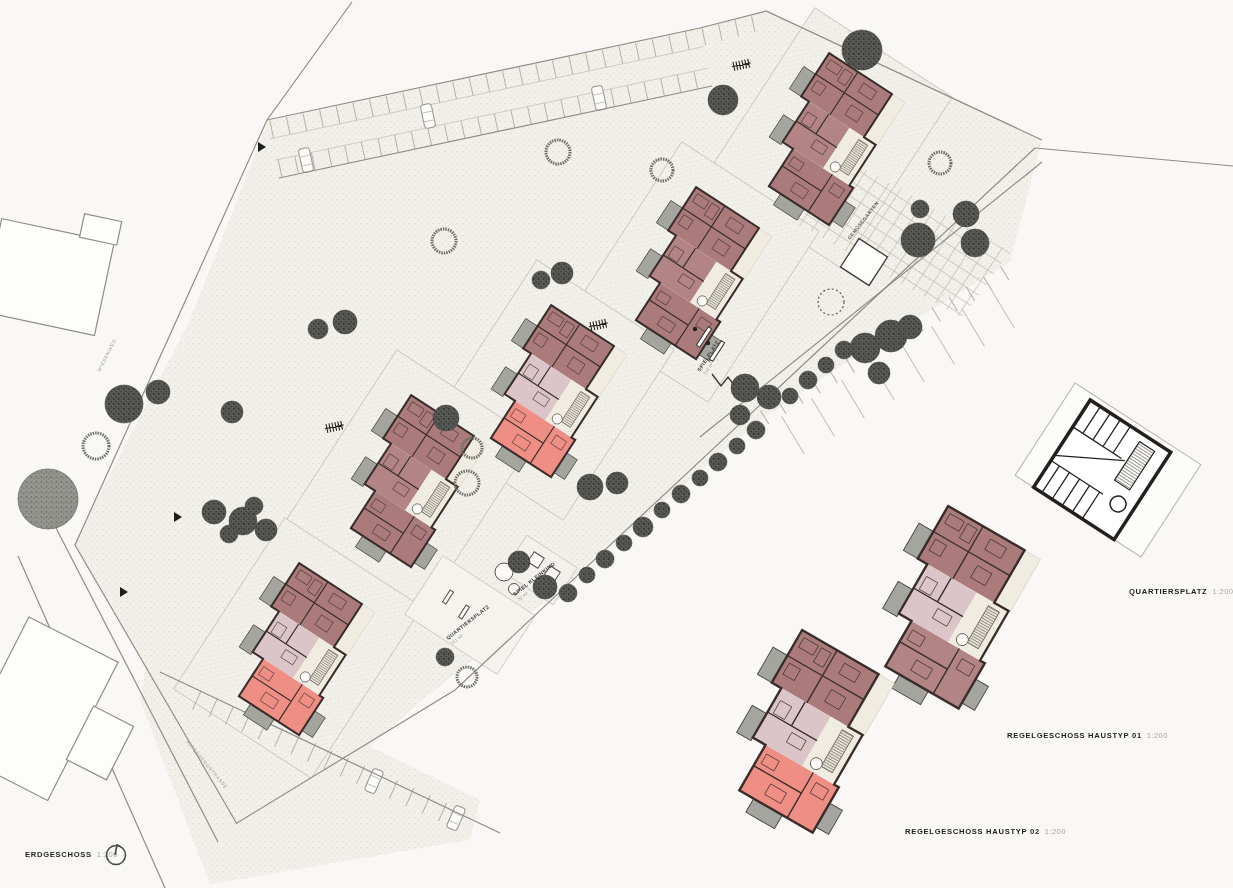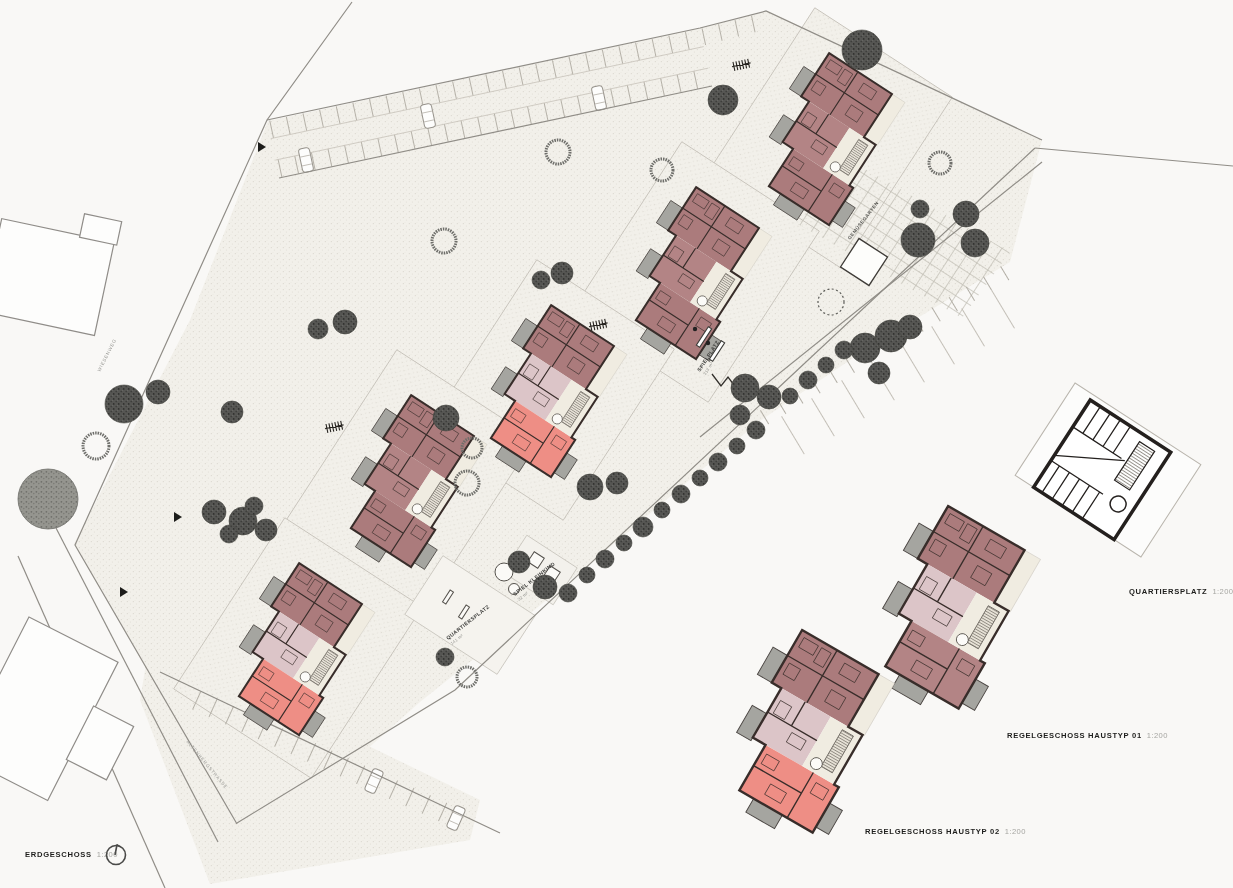--- a/index.html
+++ b/index.html
@@ -341,16 +341,16 @@
   <circle cx="13" cy="13" r="9.5" fill="none" stroke="#4a4a48" stroke-width="1.6"></circle>
   <path d="M14,2.5 L12,13" stroke="#4a4a48" stroke-width="1.6" fill="none"></path>
   <path d="M14,2.5 l3.5,2.5" stroke="#4a4a48" stroke-width="1.3" fill="none"></path>
 </svg>
 <div class="caption" style="left:1129px;top:588px">
   <span>QUARTIERSPLATZ</span><span class="cap-scale">1:200</span>
 </div>
 <div class="caption" style="left:1007px;top:732px">
   <span>REGELGESCHOSS HAUSTYP 01</span><span class="cap-scale">1:200</span>
 </div>
-<div class="caption" style="left:865px;top:828px">
+<div class="caption" style="left:905px;top:828px">
   <span>REGELGESCHOSS HAUSTYP 02</span><span class="cap-scale">1:200</span>
 </div>
 </div>
 
 </body></html>

